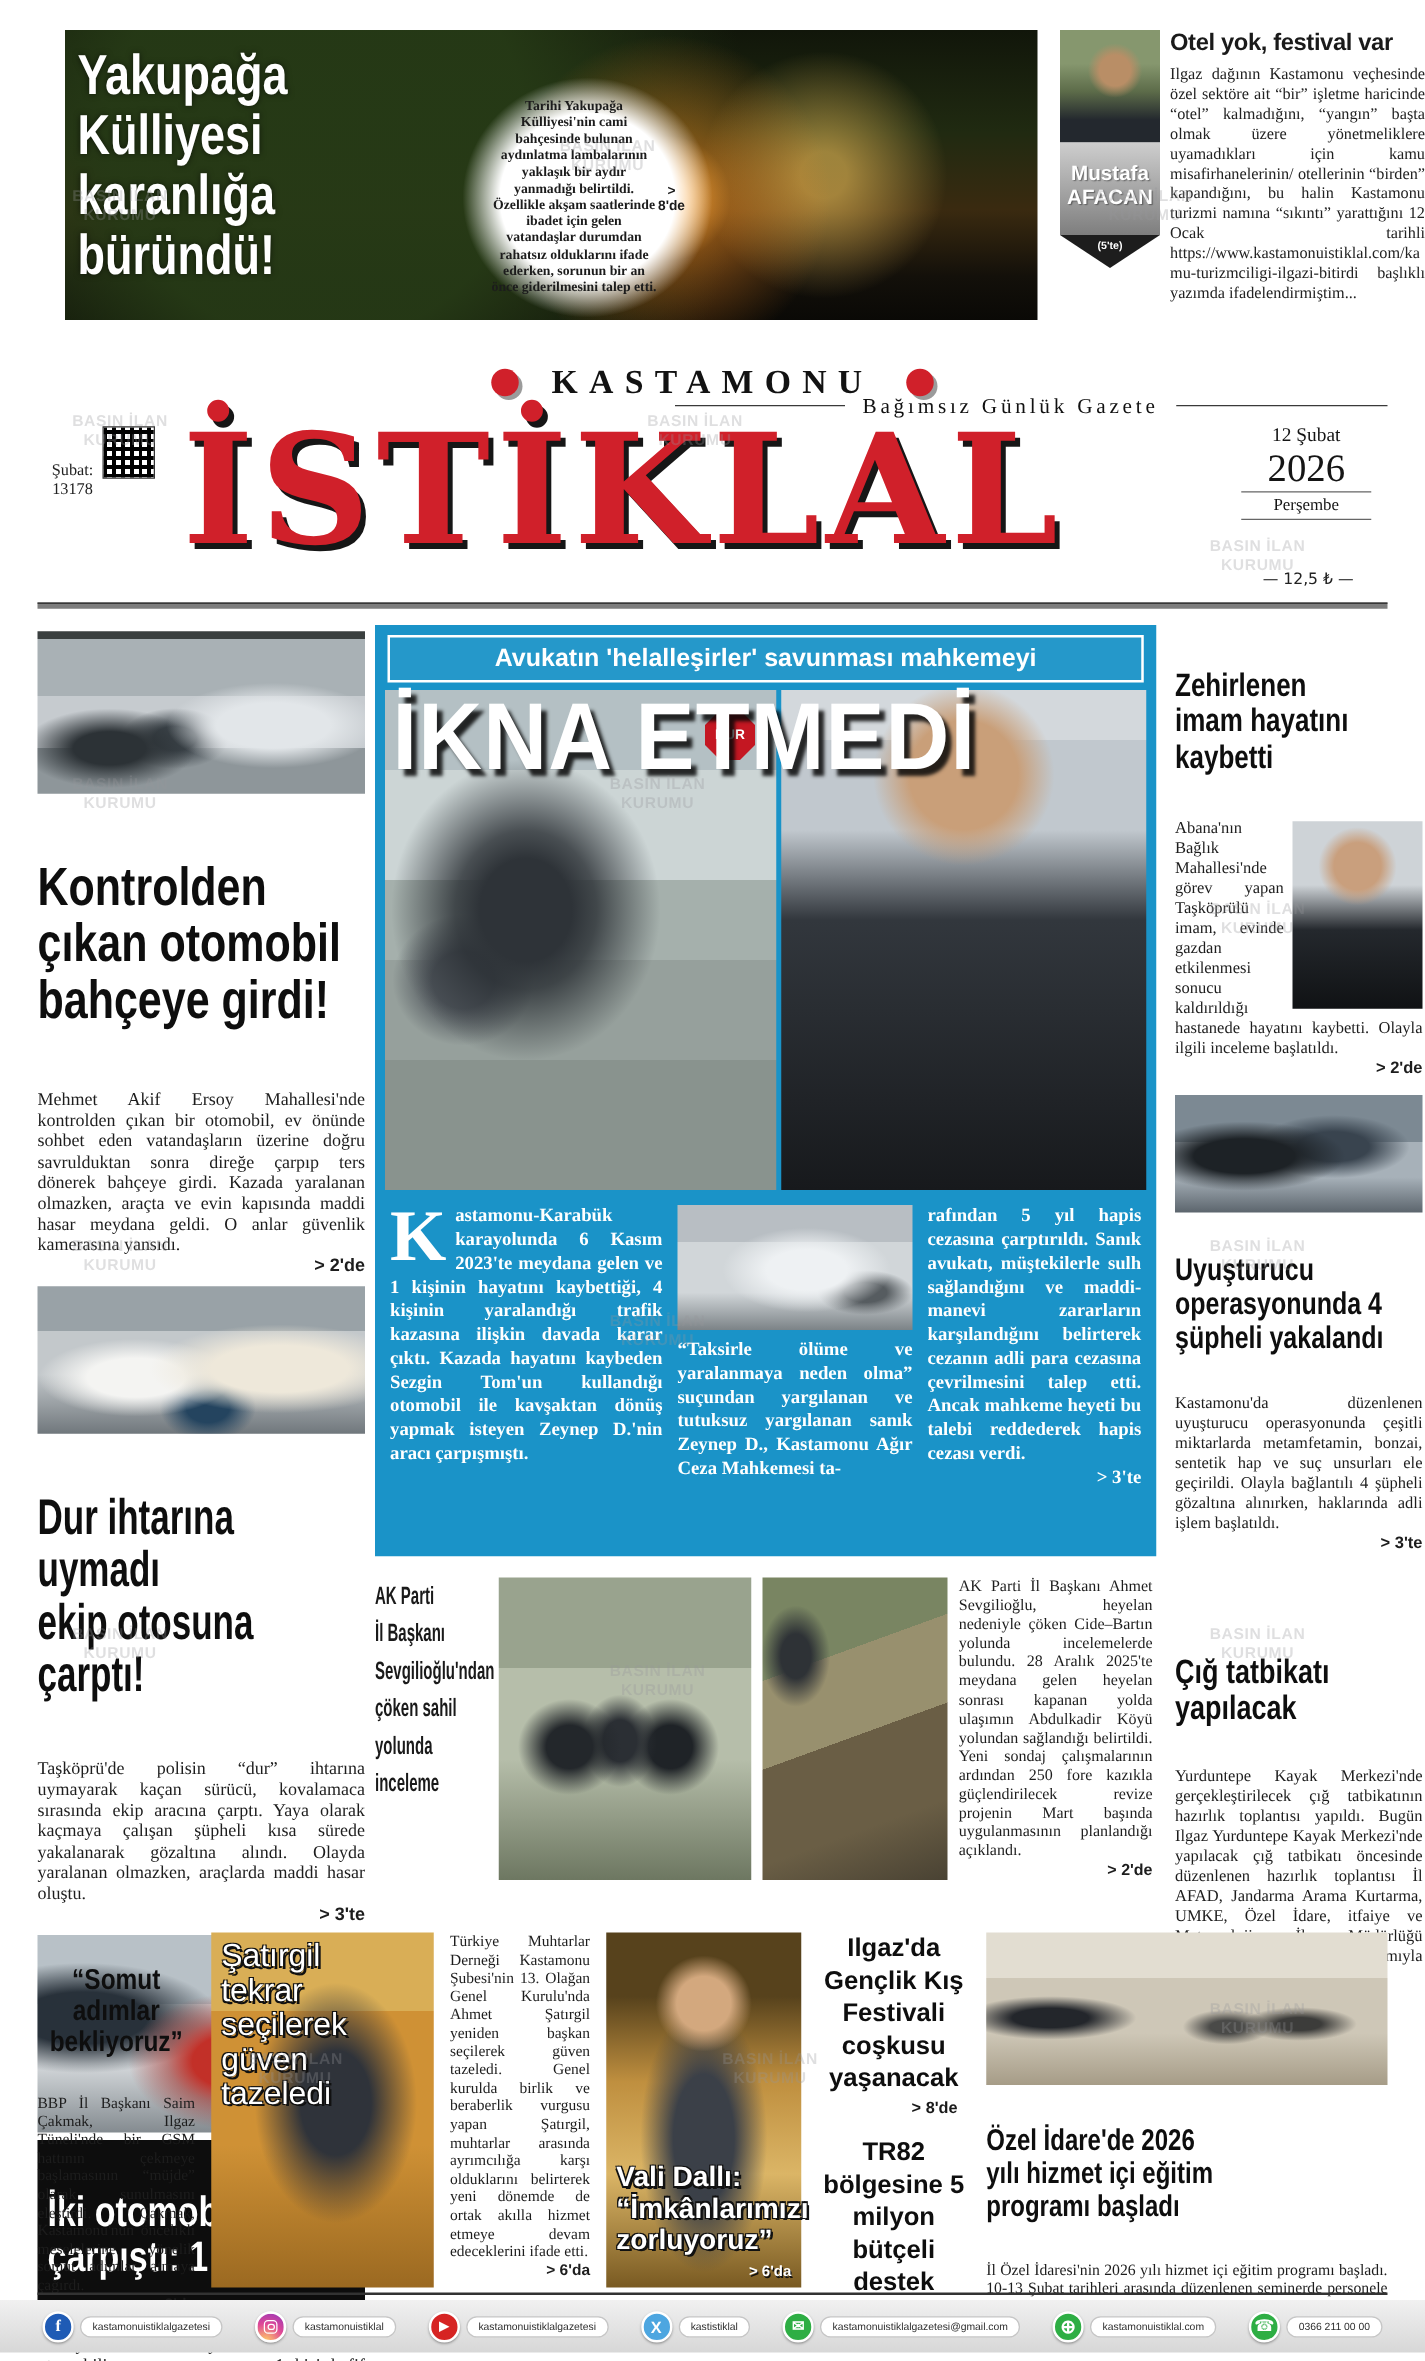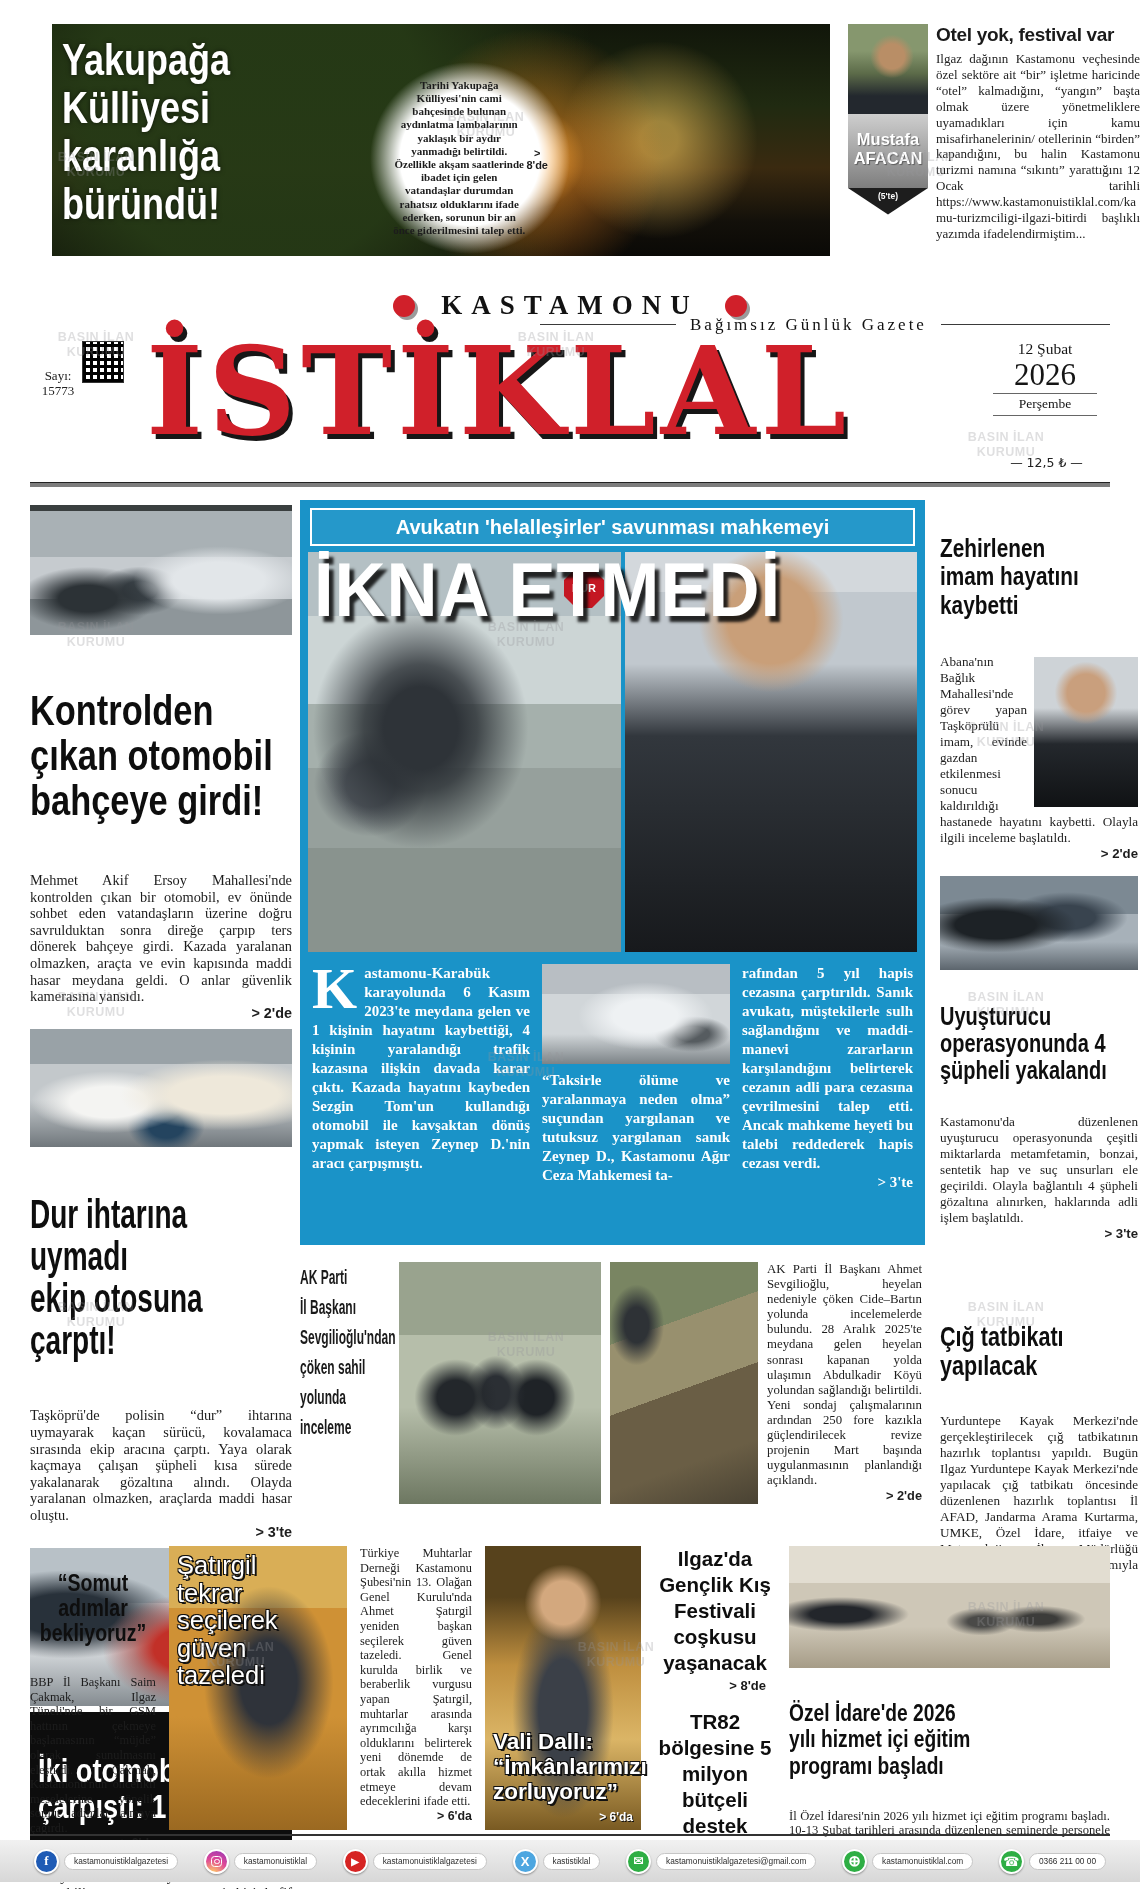--- a/index.html
+++ b/index.html
@@ -230,22 +230,22 @@
 <div class="abs mh-rule"></div>
 <div class="abs tagline">Bağımsız Günlük Gazete</div>
 <div class="abs kast-row">
   <span class="kast-dot"></span>
   <span class="kast-name">KASTAMONU</span>
   <span class="kast-dot"></span>
 </div>
 <div class="abs big-title">İSTİKLAL</div>
 <div class="abs qr"></div>
 <div class="abs issue">
-  <div>Sayı:</div>
-  <div>15773</div>
+  <div>Şubat:</div>
+  <div>13178</div>
 </div>
 <div class="abs mh-date">
   <div class="d1">12 Şubat</div>
   <div class="d2">2026</div>
   <div class="d3">Perşembe</div>
 </div>
 <div class="abs price">— 12,5 ₺ —</div>
 <div class="abs big-rule"></div>
 
 <div class="abs" id="leftcol">

